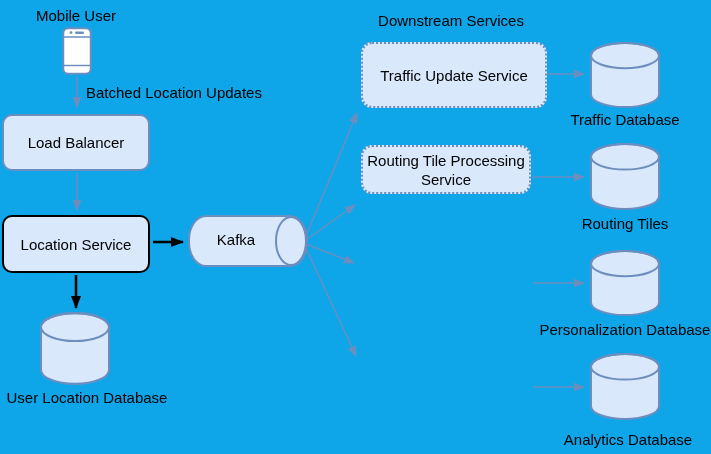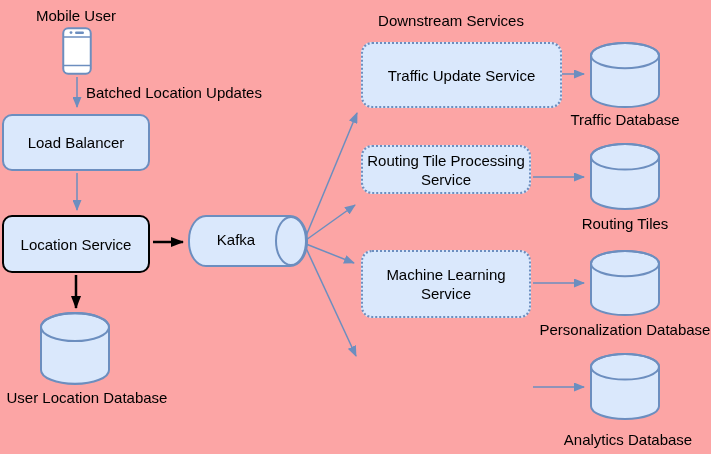--- a/index.html
+++ b/index.html
@@ -1,17 +1,17 @@
 <!DOCTYPE html>
 <html><head>
 <meta charset="utf-8">
 <style>
   html,body{margin:0;padding:0;background:#ffffff;}
   body{font-family:"Liberation Sans","DejaVu Sans",sans-serif;color:#000;}
-  #canvas{position:relative;width:711px;height:454px;background:#fca5a5;overflow:hidden;}
+  #canvas{position:relative;width:711px;height:454px;background:#0ea5e9;overflow:hidden;}
   .lbl{position:absolute;font-size:15px;line-height:18px;white-space:nowrap;}
   .lbl.center{text-align:center;}
   .node{position:absolute;background:#dae8fc;border:2px solid #6c8ebf;border-radius:10px;
         display:flex;align-items:center;justify-content:center;text-align:center;
         font-size:15px;line-height:19px;padding:2px;box-sizing:border-box;}
   .node.black{border:2.5px solid #000000;}
   .node.dotted{border:2px dotted #6c8ebf;border-radius:11px;}
   .abs{position:absolute;}
   svg{display:block;}
 </style>
@@ -67,35 +67,34 @@
   <div class="lbl center" style="left:-13px;top:389px;width:200px;">User Location Database</div>
 
   <svg class="abs" style="left:188px;top:215px;" width="120" height="52" viewBox="0 0 120 52">
     <rect x="1" y="1" width="118" height="50" rx="17" ry="24" fill="#dae8fc" stroke="#6c8ebf" stroke-width="2"></rect>
     <ellipse cx="103" cy="26" rx="15" ry="24" fill="none" stroke="#6c8ebf" stroke-width="2"></ellipse>
   </svg>
   <div class="lbl center" style="left:192px;top:231px;width:88px;">Kafka</div>
 
   <div class="lbl center" style="left:351px;top:12px;width:200px;text-align:center;">Downstream Services</div>
 
-  <div class="node dotted" style="left:361px;top:42px;width:201px;height:66px;">Traffic Update Service</div>
+  <div class="node dotted" style="left:361px;top:42px;width:186px;height:66px;">Traffic Update Service</div>
   <svg class="abs" style="left:590px;top:42px;" width="70" height="66" viewBox="0 0 70 68" preserveAspectRatio="none">
     <path d="M1,14 C1,6.8 16.2,1 35,1 C53.8,1 69,6.8 69,14 L69,54 C69,61.2 53.8,67 35,67 C16.2,67 1,61.2 1,54 Z" fill="#dae8fc" stroke="#6c8ebf" stroke-width="2"></path>
     <ellipse cx="35" cy="14" rx="34" ry="13" fill="none" stroke="#6c8ebf" stroke-width="2"></ellipse>
   </svg>
   <div class="lbl center" style="left:525px;top:111px;width:200px;">Traffic Database</div>
 
   <div class="node dotted" style="left:361px;top:145px;width:170px;height:49px;">Routing Tile Processing Service</div>
   <svg class="abs" style="left:590px;top:143px;" width="70" height="67" viewBox="0 0 70 68" preserveAspectRatio="none">
     <path d="M1,14 C1,6.8 16.2,1 35,1 C53.8,1 69,6.8 69,14 L69,54 C69,61.2 53.8,67 35,67 C16.2,67 1,61.2 1,54 Z" fill="#dae8fc" stroke="#6c8ebf" stroke-width="2"></path>
     <ellipse cx="35" cy="14" rx="34" ry="13" fill="none" stroke="#6c8ebf" stroke-width="2"></ellipse>
   </svg>
   <div class="lbl center" style="left:525px;top:215px;width:200px;">Routing Tiles</div>
 
-  <div class="node dotted" style="left:361px;top:250px;width:170px;height:68px;">Machine Learning Service</div>
   <svg class="abs" style="left:590px;top:250px;" width="70" height="66" viewBox="0 0 70 68" preserveAspectRatio="none">
     <path d="M1,14 C1,6.8 16.2,1 35,1 C53.8,1 69,6.8 69,14 L69,54 C69,61.2 53.8,67 35,67 C16.2,67 1,61.2 1,54 Z" fill="#dae8fc" stroke="#6c8ebf" stroke-width="2"></path>
     <ellipse cx="35" cy="14" rx="34" ry="13" fill="none" stroke="#6c8ebf" stroke-width="2"></ellipse>
   </svg>
   <div class="lbl center" style="left:525px;top:321px;width:200px;">Personalization Database</div>
 
   <svg class="abs" style="left:590px;top:353px;" width="70" height="67" viewBox="0 0 70 68" preserveAspectRatio="none">
     <path d="M1,14 C1,6.8 16.2,1 35,1 C53.8,1 69,6.8 69,14 L69,54 C69,61.2 53.8,67 35,67 C16.2,67 1,61.2 1,54 Z" fill="#dae8fc" stroke="#6c8ebf" stroke-width="2"></path>
     <ellipse cx="35" cy="14" rx="34" ry="13" fill="none" stroke="#6c8ebf" stroke-width="2"></ellipse>
   </svg>

